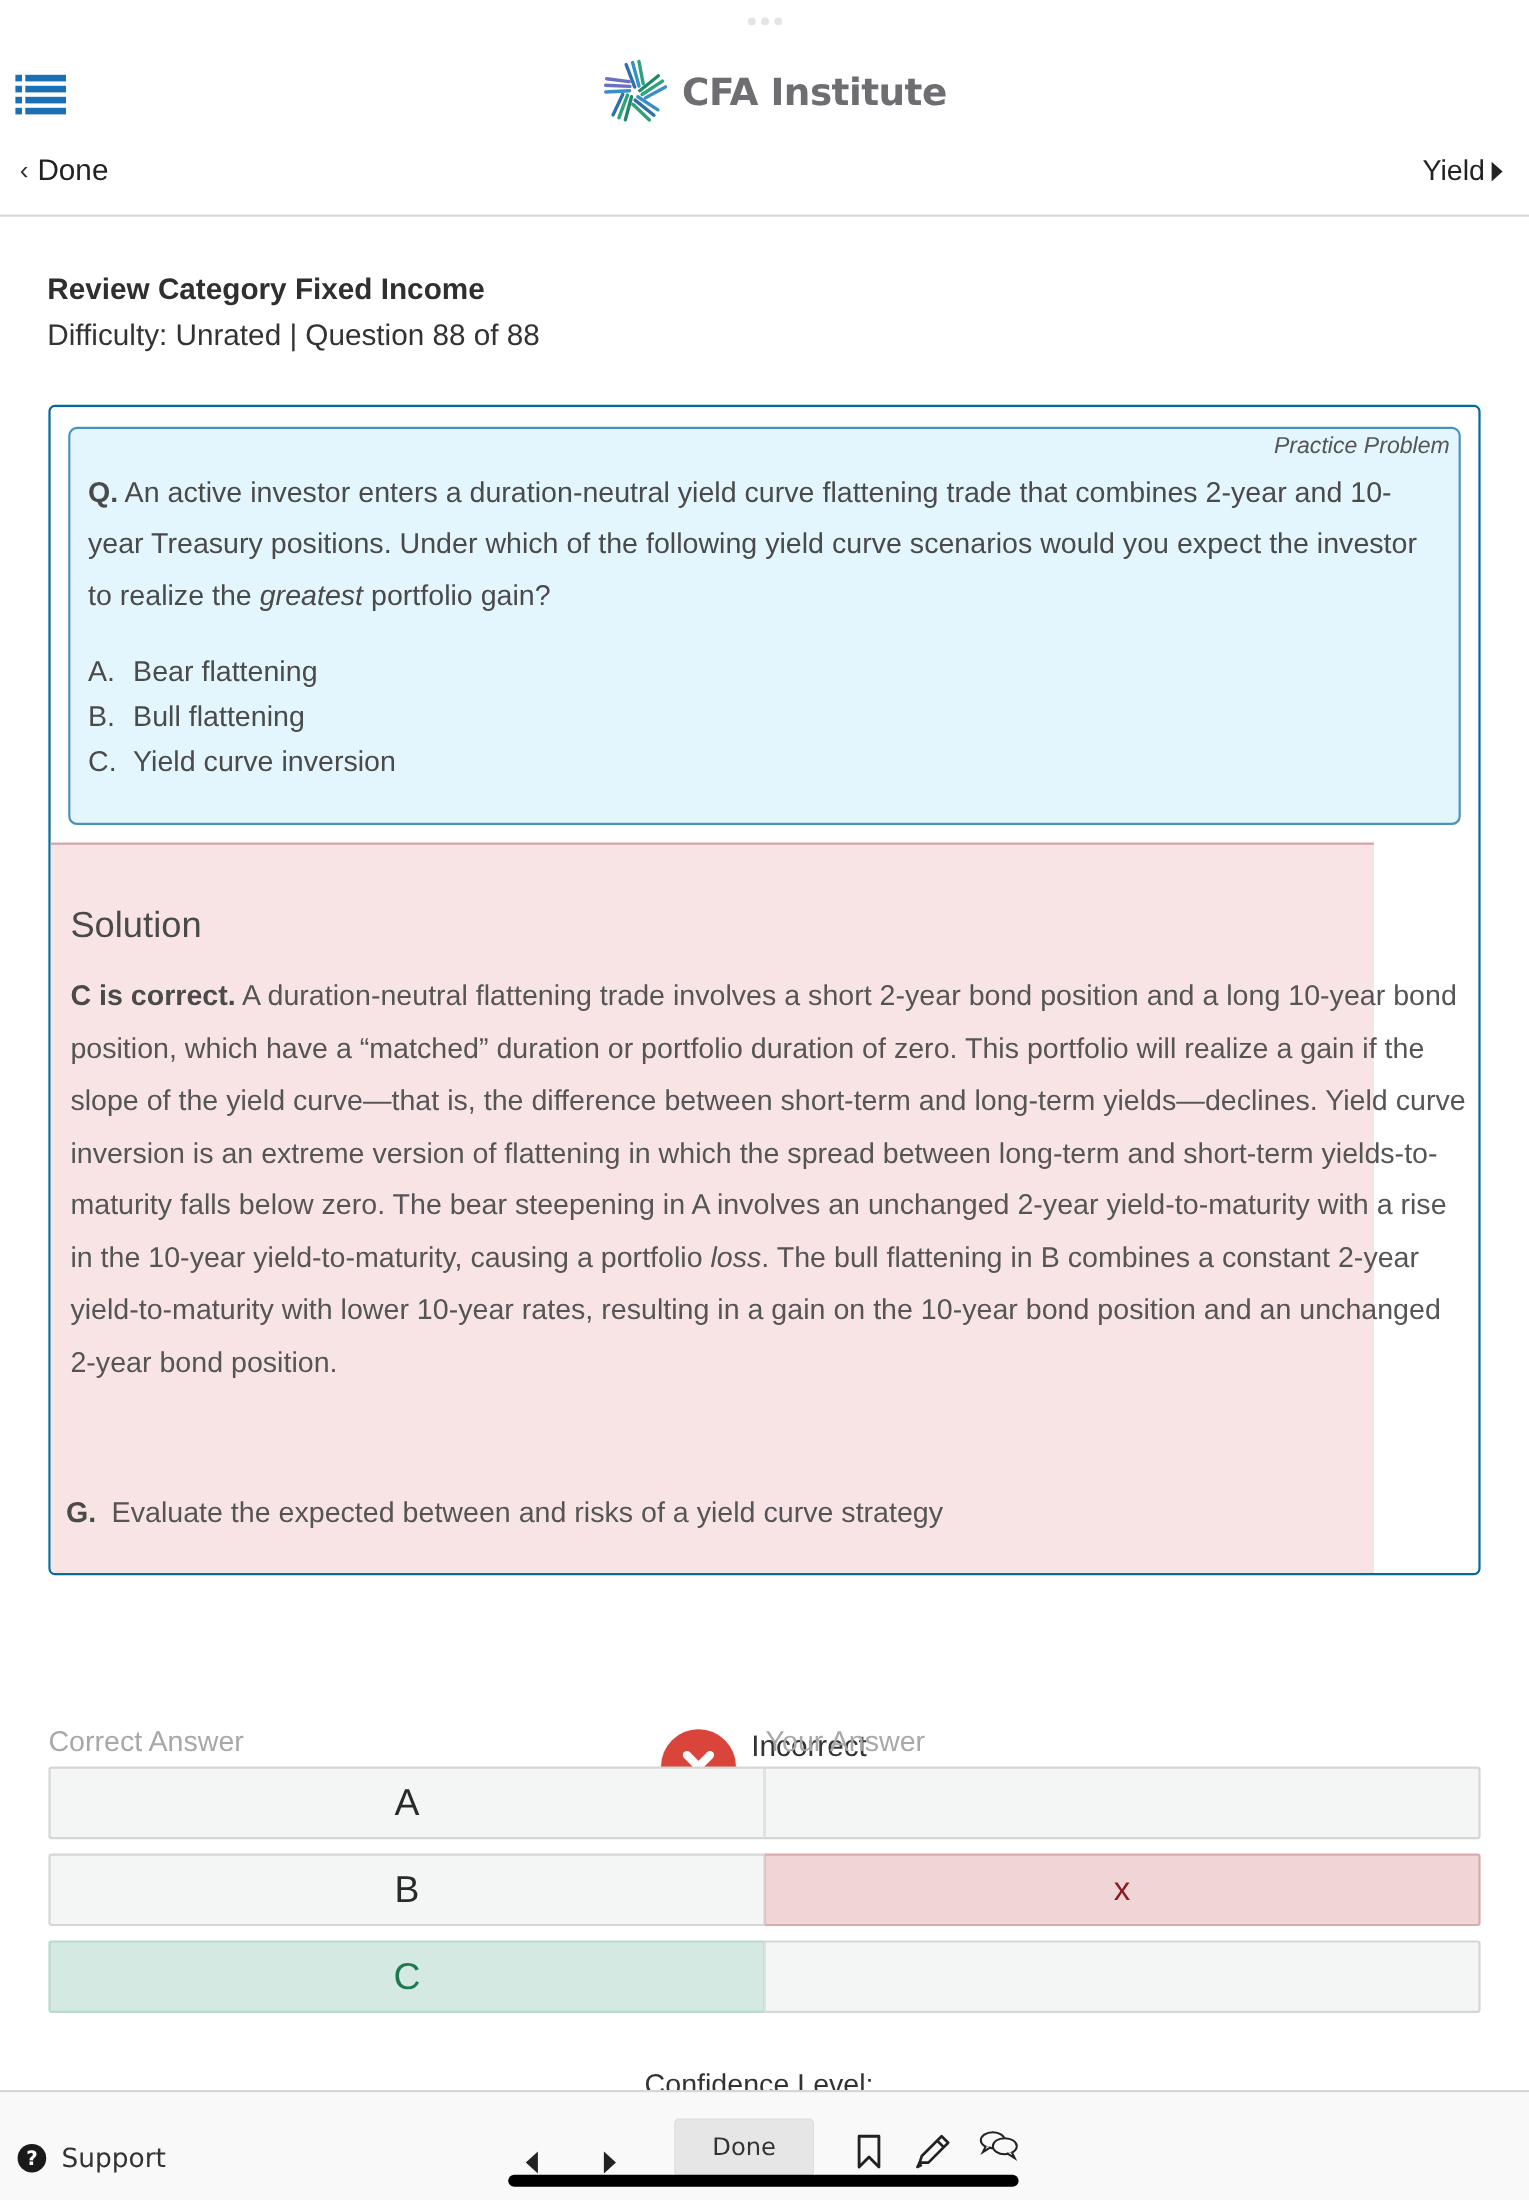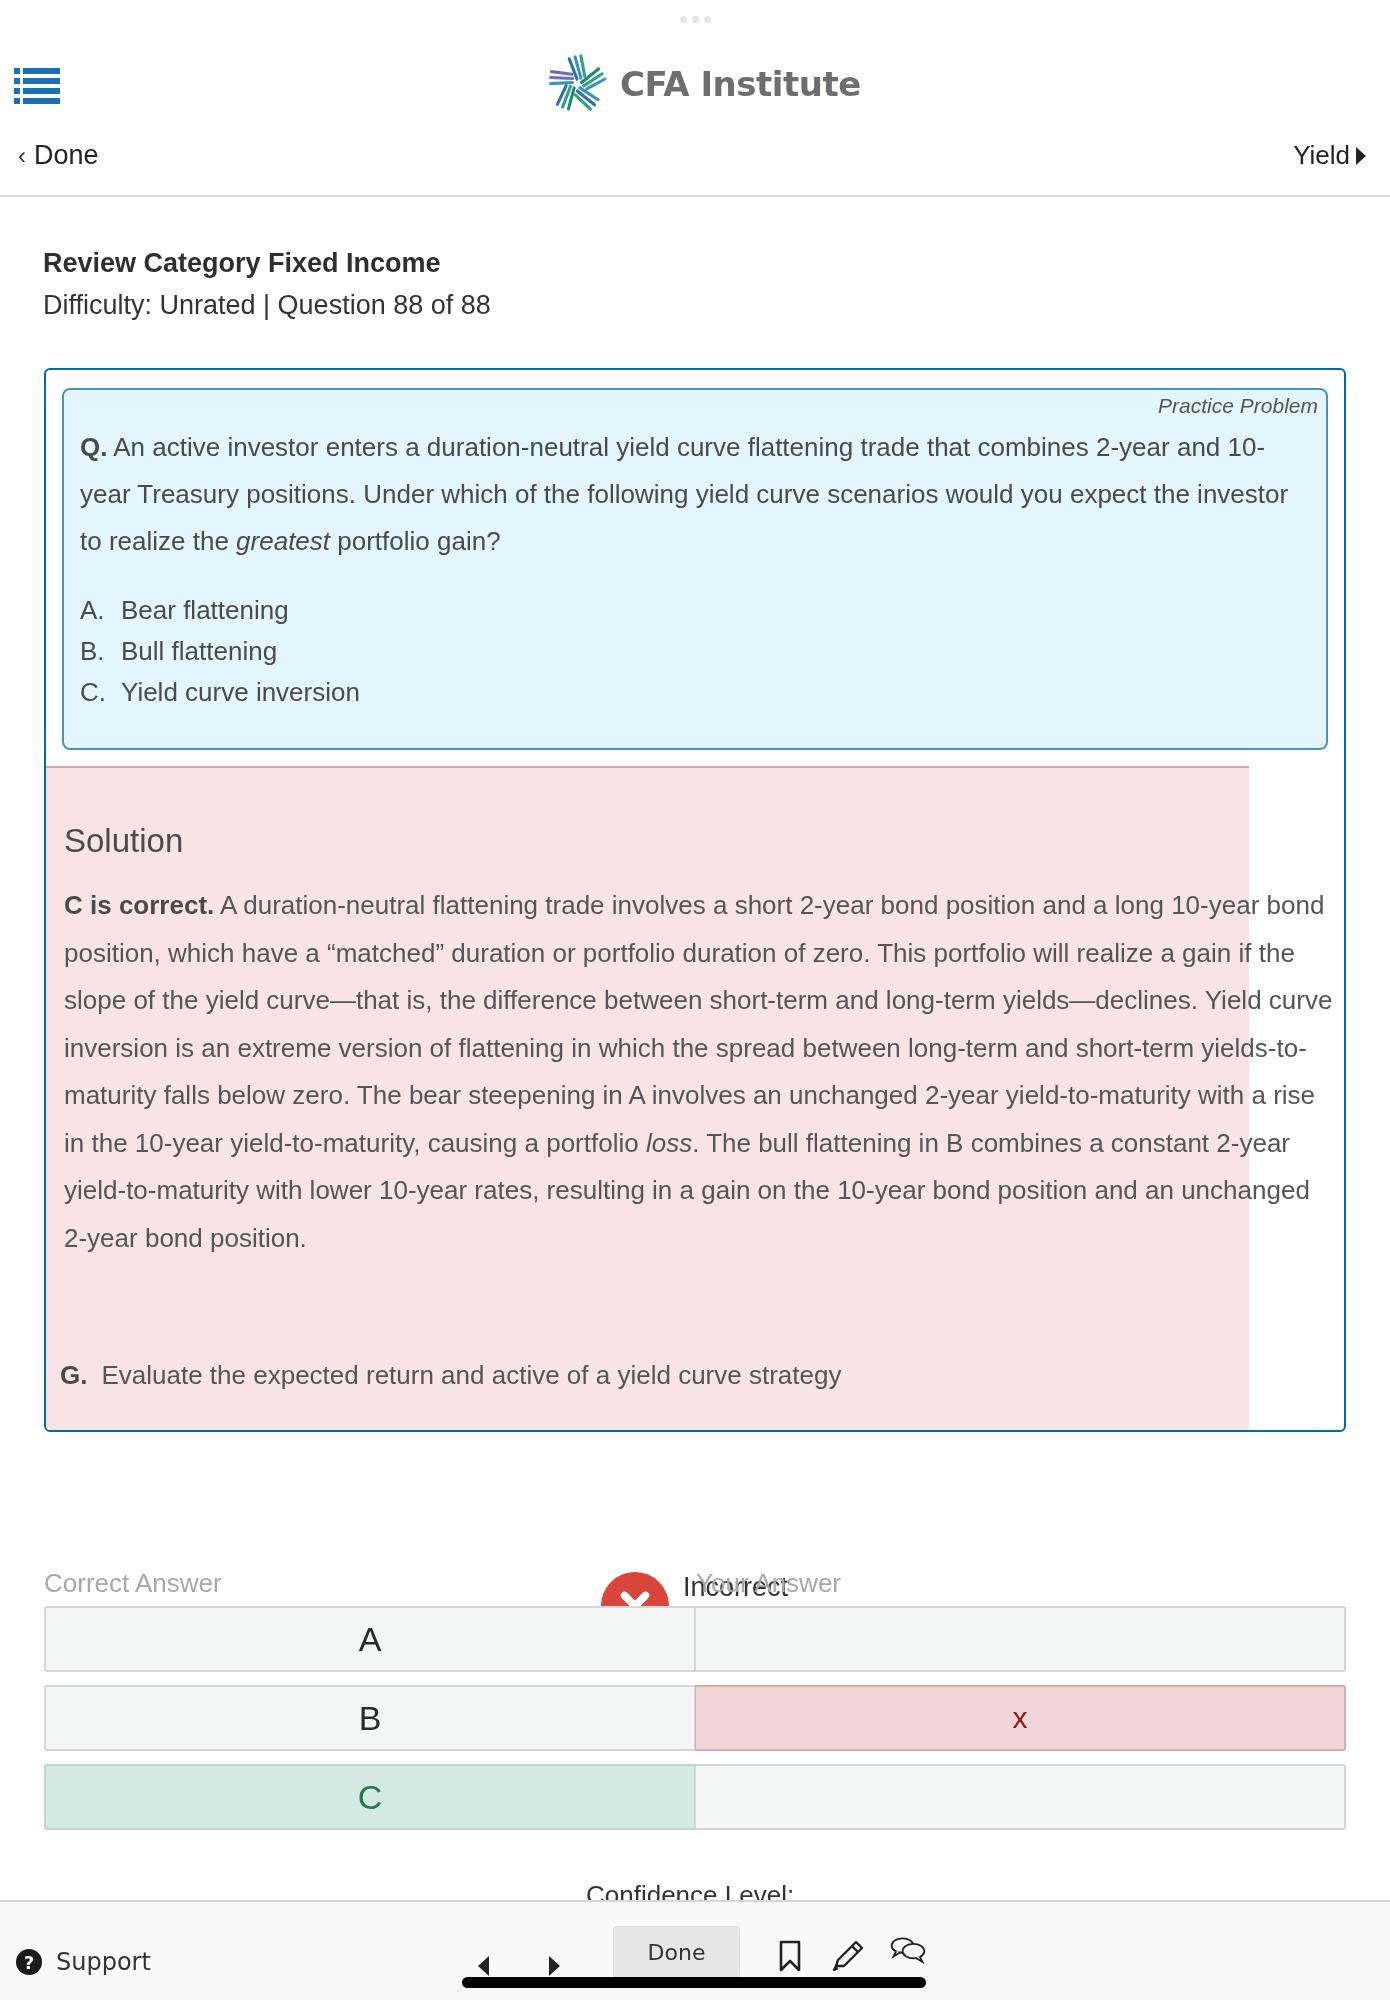--- a/index.html
+++ b/index.html
@@ -171,21 +171,21 @@
           <span>Yield curve inversion</span>
         </div>
     </div>
   </div>
 
   <div class="solution">
     <div class="sol-h">Solution</div>
     <div class="sol-text"><b>C is correct.</b><span> A duration-neutral flattening trade involves a short 2-year bond position and a long 10-year bond position, which have a “matched” duration or portfolio duration of zero. This portfolio will realize a gain if the slope of the yield curve—that is, the difference between short-term and long-term yields—declines. Yield curve inversion is an extreme version of flattening in which the spread between long-term and short-term yields-to-maturity falls below zero. The bear steepening in A involves an unchanged 2-year yield-to-maturity with a rise in the 10-year yield-to-maturity, causing a portfolio </span><em>loss</em><span>. The bull flattening in B combines a constant 2-year yield-to-maturity with lower 10-year rates, resulting in a gain on the 10-year bond position and an unchanged 2-year bond position.</span></div>
     <div class="lo-item">
         <b>G.</b>
-        <span>Evaluate the expected return and active of a yield curve strategy</span>
+        <span>Evaluate the expected between and risks of a yield curve strategy</span>
       </div>
   </div>
 </div>
 
 <div class="result">
   <div class="x-badge">
     <svg viewBox="0 0 40 40">
         <g stroke="#fff" stroke-width="8" stroke-linecap="round">
           <line x1="9" y1="9" x2="31" y2="31"></line>
           <line x1="31" y1="9" x2="9" y2="31"></line>

